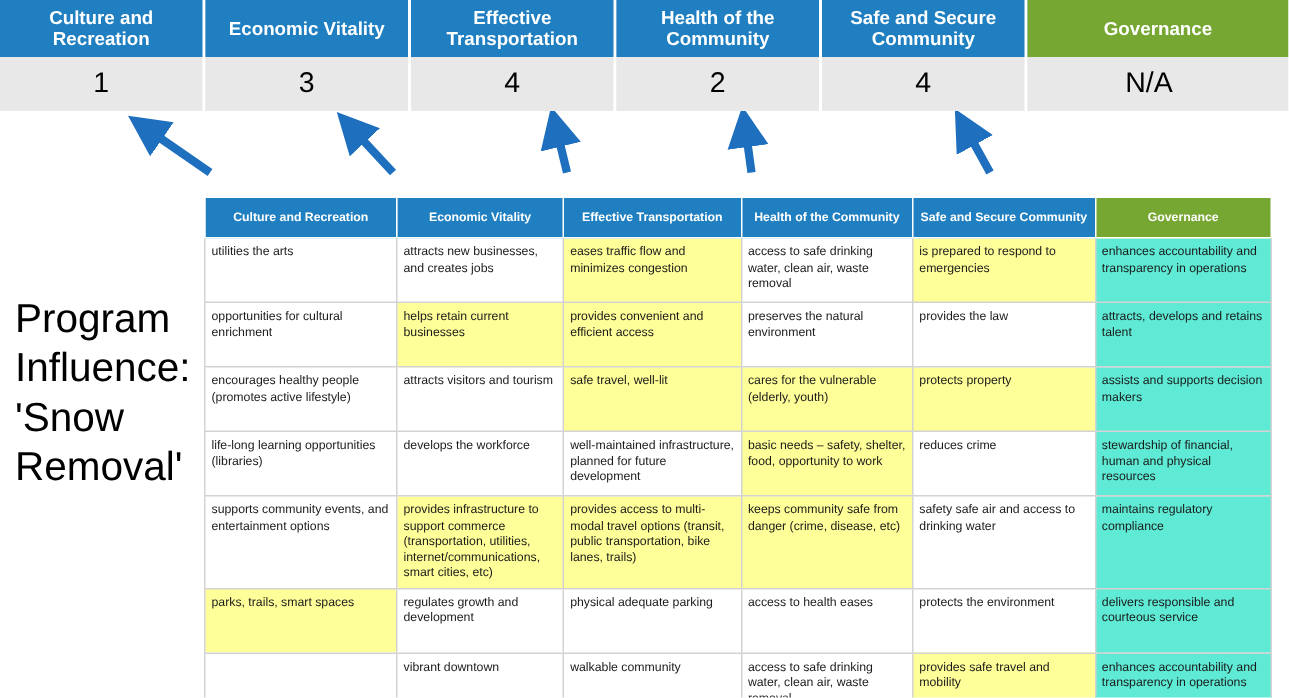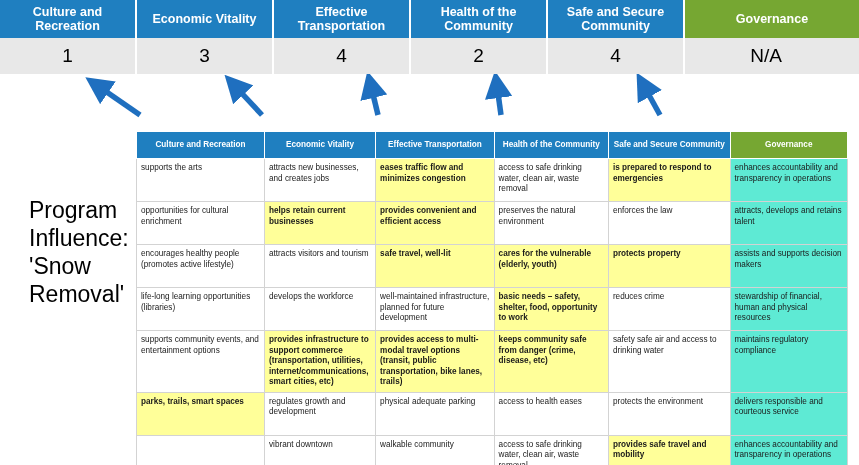--- a/index.html
+++ b/index.html
@@ -73,25 +73,24 @@
     width: 859px;
     height: 58px;
   }
 
   
   #caption {
     position: absolute;
     left: 10px;
     top: 196px;
     width: 128px;
-    font-size: 23px;
+    font-size: 27px;
     line-height: 1.22;
     color: #000000;
     text-align: left;
-    margin-left: 19px;
   }
 
   
   #matrix {
     position: absolute;
     left: 136px;
     top: 131px;
     width: 712px;
     border-collapse: collapse;
     table-layout: fixed;
@@ -116,21 +115,20 @@
     color: #1a1a1a;
     vertical-align: top;
     padding: 4px 4px;
     border: 1px solid #d3d3d3;
     line-height: 1.28;
     height: 34px;
     background: #ffffff;
   }
   #matrix td.hl {
     background: #ffff99;
-    font-weight: bold;
   }
   #matrix td.gray {
     background: #5eead4;
   }
   #matrix td.empty {
     background: #ffffff;
   }
 </style>
 </head>
 <body>
@@ -186,33 +184,33 @@
       <th>Culture and Recreation</th>
       <th>Economic Vitality</th>
       <th>Effective Transportation</th>
       <th>Health of the Community</th>
       <th>Safe and Secure Community</th>
       <th class="gov">Governance</th>
     </tr>
   </thead>
   <tbody id="matrix-body">
       <tr>
-        <td>supports the arts</td>
+        <td>utilities the arts</td>
         <td>attracts new businesses, and creates jobs</td>
         <td class="hl">eases traffic flow and minimizes congestion</td>
         <td>access to safe drinking water, clean air, waste removal</td>
         <td class="hl">is prepared to respond to emergencies</td>
         <td class="gray">enhances accountability and transparency in operations</td>
       </tr>
       <tr>
         <td>opportunities for cultural enrichment</td>
         <td class="hl">helps retain current businesses</td>
         <td class="hl">provides convenient and efficient access</td>
         <td>preserves the natural environment</td>
-        <td>enforces the law</td>
+        <td>provides the law</td>
         <td class="gray">attracts, develops and retains talent</td>
       </tr>
       <tr>
         <td>encourages healthy people (promotes active lifestyle)</td>
         <td>attracts visitors and tourism</td>
         <td class="hl">safe travel, well-lit</td>
         <td class="hl">cares for the vulnerable (elderly, youth)</td>
         <td class="hl">protects property</td>
         <td class="gray">assists and supports decision makers</td>
       </tr>

